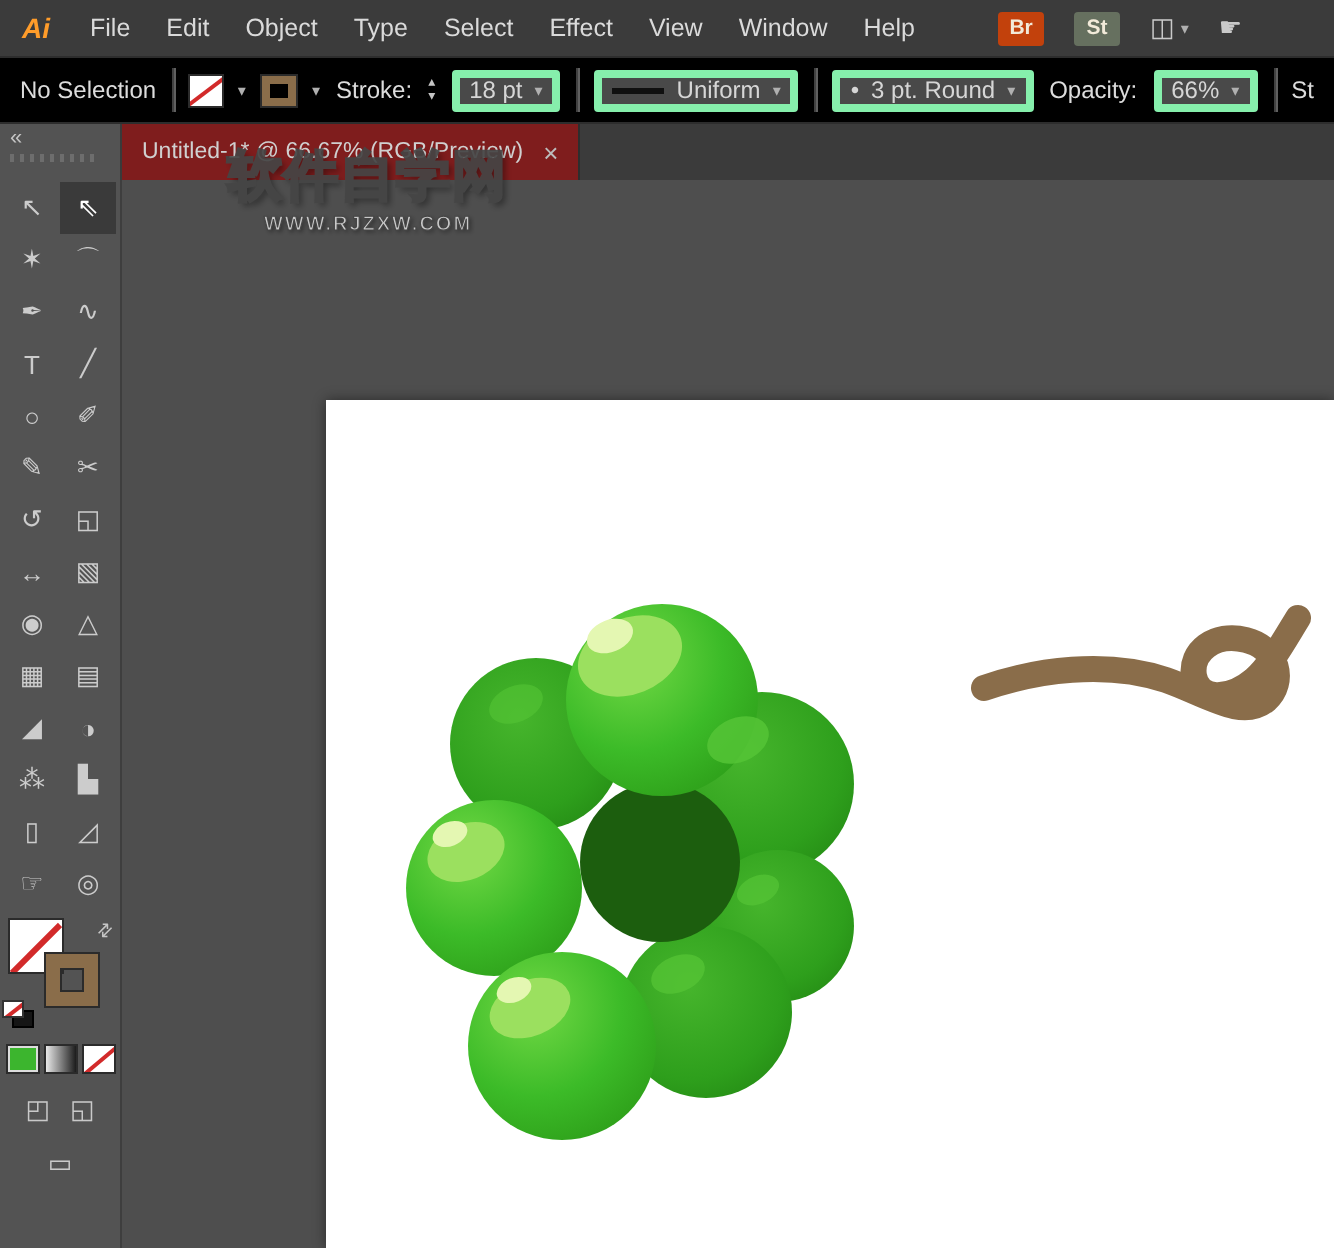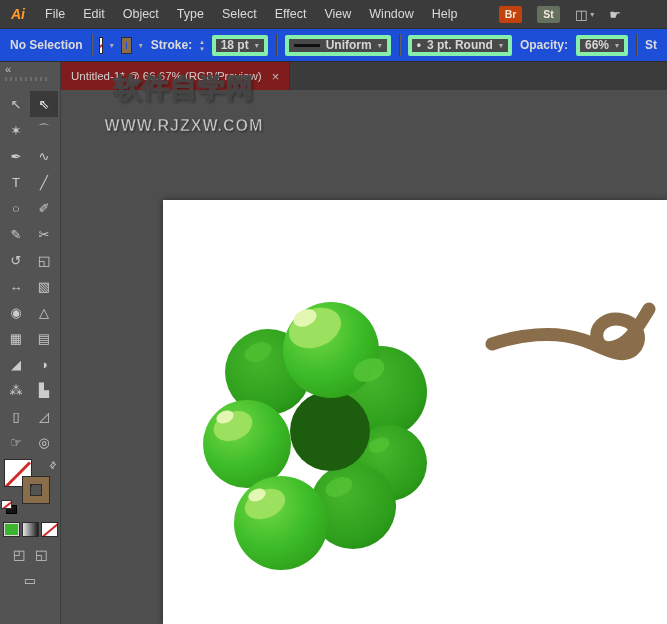--- a/index.html
+++ b/index.html
@@ -18,23 +18,23 @@
   .mb-right { margin-left:auto; margin-right:46px; display:flex; align-items:center; gap:15px; }
   .mb-btn { width:23px; height:17px; border-radius:2px; font-size:10.5px; font-weight:bold;
     color:#f2ead9; display:flex; align-items:center; justify-content:center; }
   .mb-btn.br { background:#c2410c; }
   .mb-btn.st { background:#66705f; }
   .mb-ico { color:#c9c9c9; font-size:13px; display:flex; align-items:center; gap:3px; }
   .chev { font-size:8px; color:#b0b0b0; }
 
   
   .controlbar { position:absolute; top:28px; left:0; width:667px; height:34px;
-    background:#1d4ed8; border-top:1px solid #2d2d2d; border-bottom:1px solid #2d2d2d;
+    background:#000000; border-top:1px solid #2d2d2d; border-bottom:1px solid #2d2d2d;
     display:flex; align-items:center; gap:8px; padding:0 10px; font-size:12px; z-index:9;
-    white-space:nowrap; overflow:hidden;font-weight:bold; }
+    white-space:nowrap; overflow:hidden; }
   .cb-sep { width:1px; height:22px; background:#414141; box-shadow:1px 0 0 #606060; flex:0 0 auto; }
   .cb-label { color:#dcdcdc; }
   .swatch-fill { width:19px; height:15px; background:#fff; position:relative;
     box-shadow:0 0 0 1px #2b2b2b; overflow:hidden; }
   .swatch-fill::after { content:""; position:absolute; left:-3px; right:-3px; top:50%;
     height:2px; background:#d22a2a; transform:rotate(-37deg); }
   .swatch-stroke { width:19px; height:15px; border:4px solid #8a6d4a;
     box-shadow:0 0 0 1px #2b2b2b; background:transparent; }
   .stepper { display:flex; flex-direction:column; line-height:7px; font-size:7px; color:#c5c5c5; }
   .cb-field { display:flex; align-items:center; background:#494949; border:4px solid #86efac;
@@ -94,23 +94,23 @@
   .artboard { position:absolute; left:102px; top:110px; width:504px; height:424px;
     background:#ffffff; box-shadow:0 0 6px rgba(0,0,0,.45); }
   .artboard svg { display:block; }
 
   
   .watermark { position:absolute; left:89px; top:69px; width:190px; z-index:40;
     text-align:center; pointer-events:none; }
   .wm1 { font-size:27px; font-weight:bold; color:#d4d4d4; letter-spacing:1px;
     -webkit-text-stroke:1.5px #454545; text-shadow:2px 2px 3px rgba(0,0,0,.45);
     opacity:.92; white-space:nowrap; line-height:38px; }
-  .wm2 { font-size:16px; font-weight:bold; color:#d4d4d4; letter-spacing:1px;
+  .wm2 { font-size:10px; font-weight:bold; color:#d4d4d4; letter-spacing:1px;
     -webkit-text-stroke:0.6px #454545; text-shadow:1px 1px 2px rgba(0,0,0,.45);
-    opacity:.92; margin-top:10px; white-space:nowrap; }
+    opacity:.92; margin-top:0; white-space:nowrap; }
 </style>
 </head>
 <body>
 
 <div class="menubar">
   <div class="logo">Ai</div>
   <div id="menu-items">
       <span class="menu-item">File</span>
       <span class="menu-item">Edit</span>
       <span class="menu-item">Object</span>

